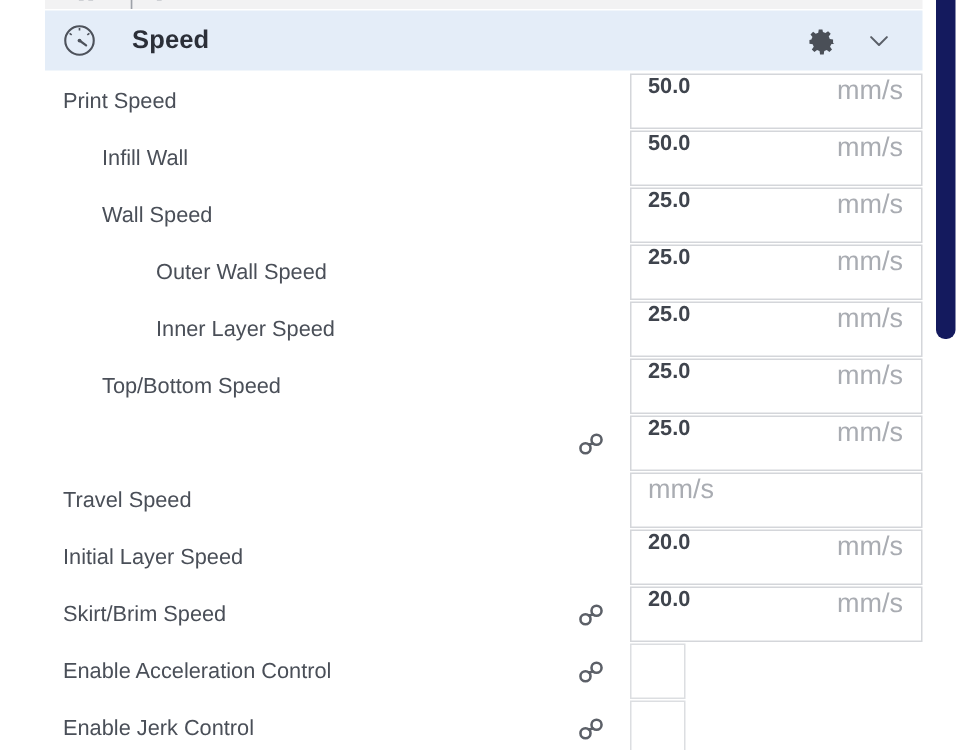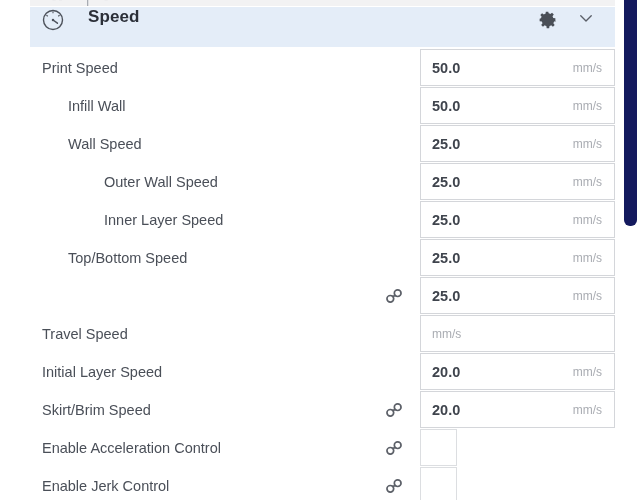--- a/index.html
+++ b/index.html
@@ -39,20 +39,21 @@
 
   
   .cat-header {
     position: absolute;
     left: 30px;
     top: 7px;
     width: 585px;
     height: 40px;
     background: #e4edf8;
     display: flex;
+    align-items: center;
     box-sizing: border-box;
     padding: 0 16px 0 10px;
   }
   .cat-icon {
     width: 26px;
     height: 26px;
     flex: 0 0 26px;
     display: flex;
     align-items: center;
     justify-content: center;
@@ -120,31 +121,31 @@
   .value-box {
     position: absolute;
     left: 420px;
     top: 0;
     width: 195px;
     height: 37px;
     box-sizing: border-box;
     border: 1px solid #d4d6da;
     background: #ffffff;
     display: flex;
-    align-items: center;
+    align-items: flex-start;
     padding: 0 12px 0 11px;
   }
   .value-num {
     font-size: 14.5px;
     font-weight: bold;
     color: #3f444d;
     flex: 1 1 auto;
   }
   .value-unit {
-    font-size: 12px;
+    font-size: 18px;
     color: #a9acb2;
     flex: 0 0 auto;
   }
 
   .checkbox-box {
     position: absolute;
     left: 420px;
     top: 0;
     width: 37px;
     height: 37px;

